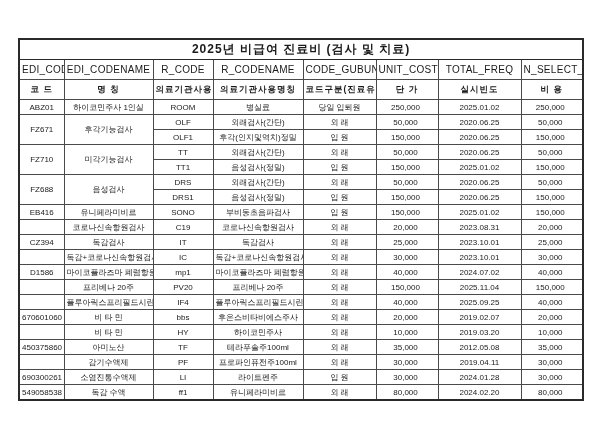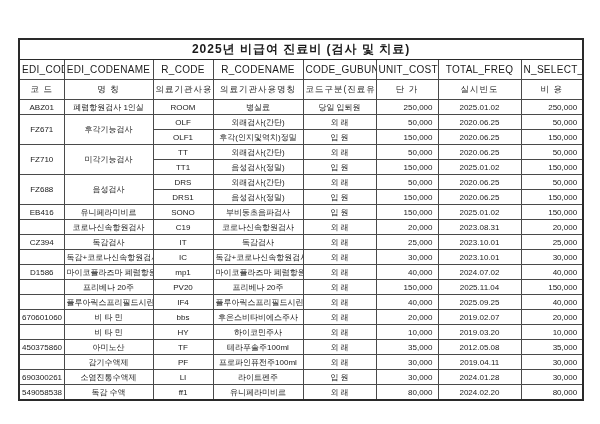--- a/index.html
+++ b/index.html
@@ -17,22 +17,22 @@
     font-size:8px;font-weight:normal;
     text-align:center;vertical-align:middle;
     padding:0 2px;height:14px;
     overflow:hidden;white-space:nowrap;
   }
   tr.title-row th{
     height:19px;font-size:12px;font-weight:bold;letter-spacing:1px;
     border-bottom:1px solid #2a2a2a;
   }
   tr.head-en th{height:19px;font-size:10px;letter-spacing:.3px;}
-  tr.head-ko th{height:19px;font-size:8.5px;font-weight:normal;letter-spacing:1px;margin-top:10px;}
-  td.num{text-align:right;padding-right:5px;}
+  tr.head-ko th{height:19px;font-size:8.5px;font-weight:bold;letter-spacing:1px;margin-top:10px;}
+  td.num{text-align:center;padding-right:5px;}
 </style>
 </head>
 <body>
 
 <div class="doc">
   <table>
     <colgroup>
       <col style="width:45px">
         <col style="width:89px">
         <col style="width:60px">
@@ -63,21 +63,21 @@
           <th>의료기관사용명칭</th>
           <th>코드구분(진료유형)</th>
           <th>단  가</th>
           <th>실시빈도</th>
           <th>비  용</th>
         </tr>
     </thead>
     <tbody>
         <tr>
           <td>ABZ01</td>
-          <td>폐렴항원검사 1인실</td>
+          <td>하이코민주사 1인실</td>
           <td>ROOM</td>
           <td>병실료</td>
           <td>당일 입퇴원</td>
           <td class="num">250,000</td>
           <td>2025.01.02</td>
           <td class="num">250,000</td>
         </tr>
         <tr>
           <td rowspan="2">FZ671</td>
           <td rowspan="2">후각기능검사</td>

